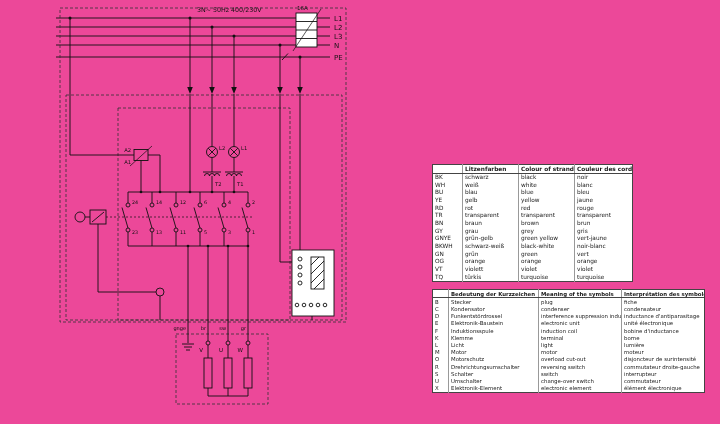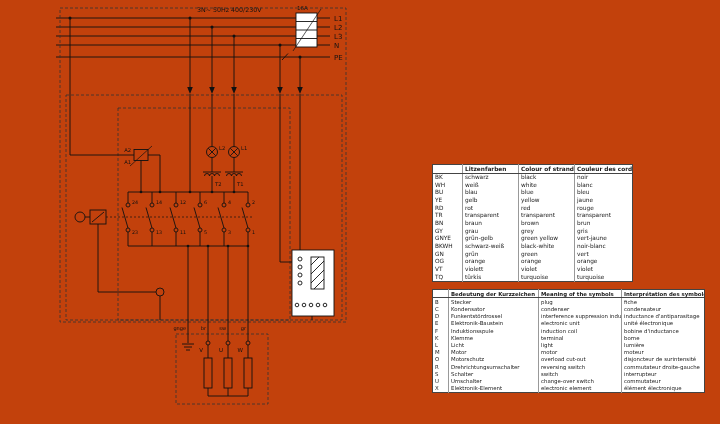--- a/index.html
+++ b/index.html
@@ -1,17 +1,17 @@
 <!DOCTYPE html>
 <html><head>
 <meta charset="utf-8">
 <style>
   html,body{margin:0;padding:0;}
   body{width:720px;height:424px;background:#fff;font-family:"DejaVu Sans",sans-serif;color:#1a1a1a;position:relative;overflow:hidden;}
-  .page{position:absolute;left:0;top:0;width:720px;height:424px;background:#c2410c;}
+  .page{position:absolute;left:0;top:0;width:720px;height:424px;background:#ec4899;}
   svg text{fill:#111;}
   .t7{font-size:7px;}
   .t63{font-size:6.3px;}
   .t55{font-size:5.5px;}
   .t52{font-size:5.2px;}
   .t5{font-size:5px;}
   .t48{font-size:4.8px;}
   .legend{position:absolute;background:#fff;}
   .legend table{width:100%;border-collapse:collapse;table-layout:fixed;border:1px solid #444;}
   .legend th,.legend td{line-height:1.15;padding:0.5px 2px;text-align:left;white-space:nowrap;overflow:hidden;border-left:1px solid #999;}

